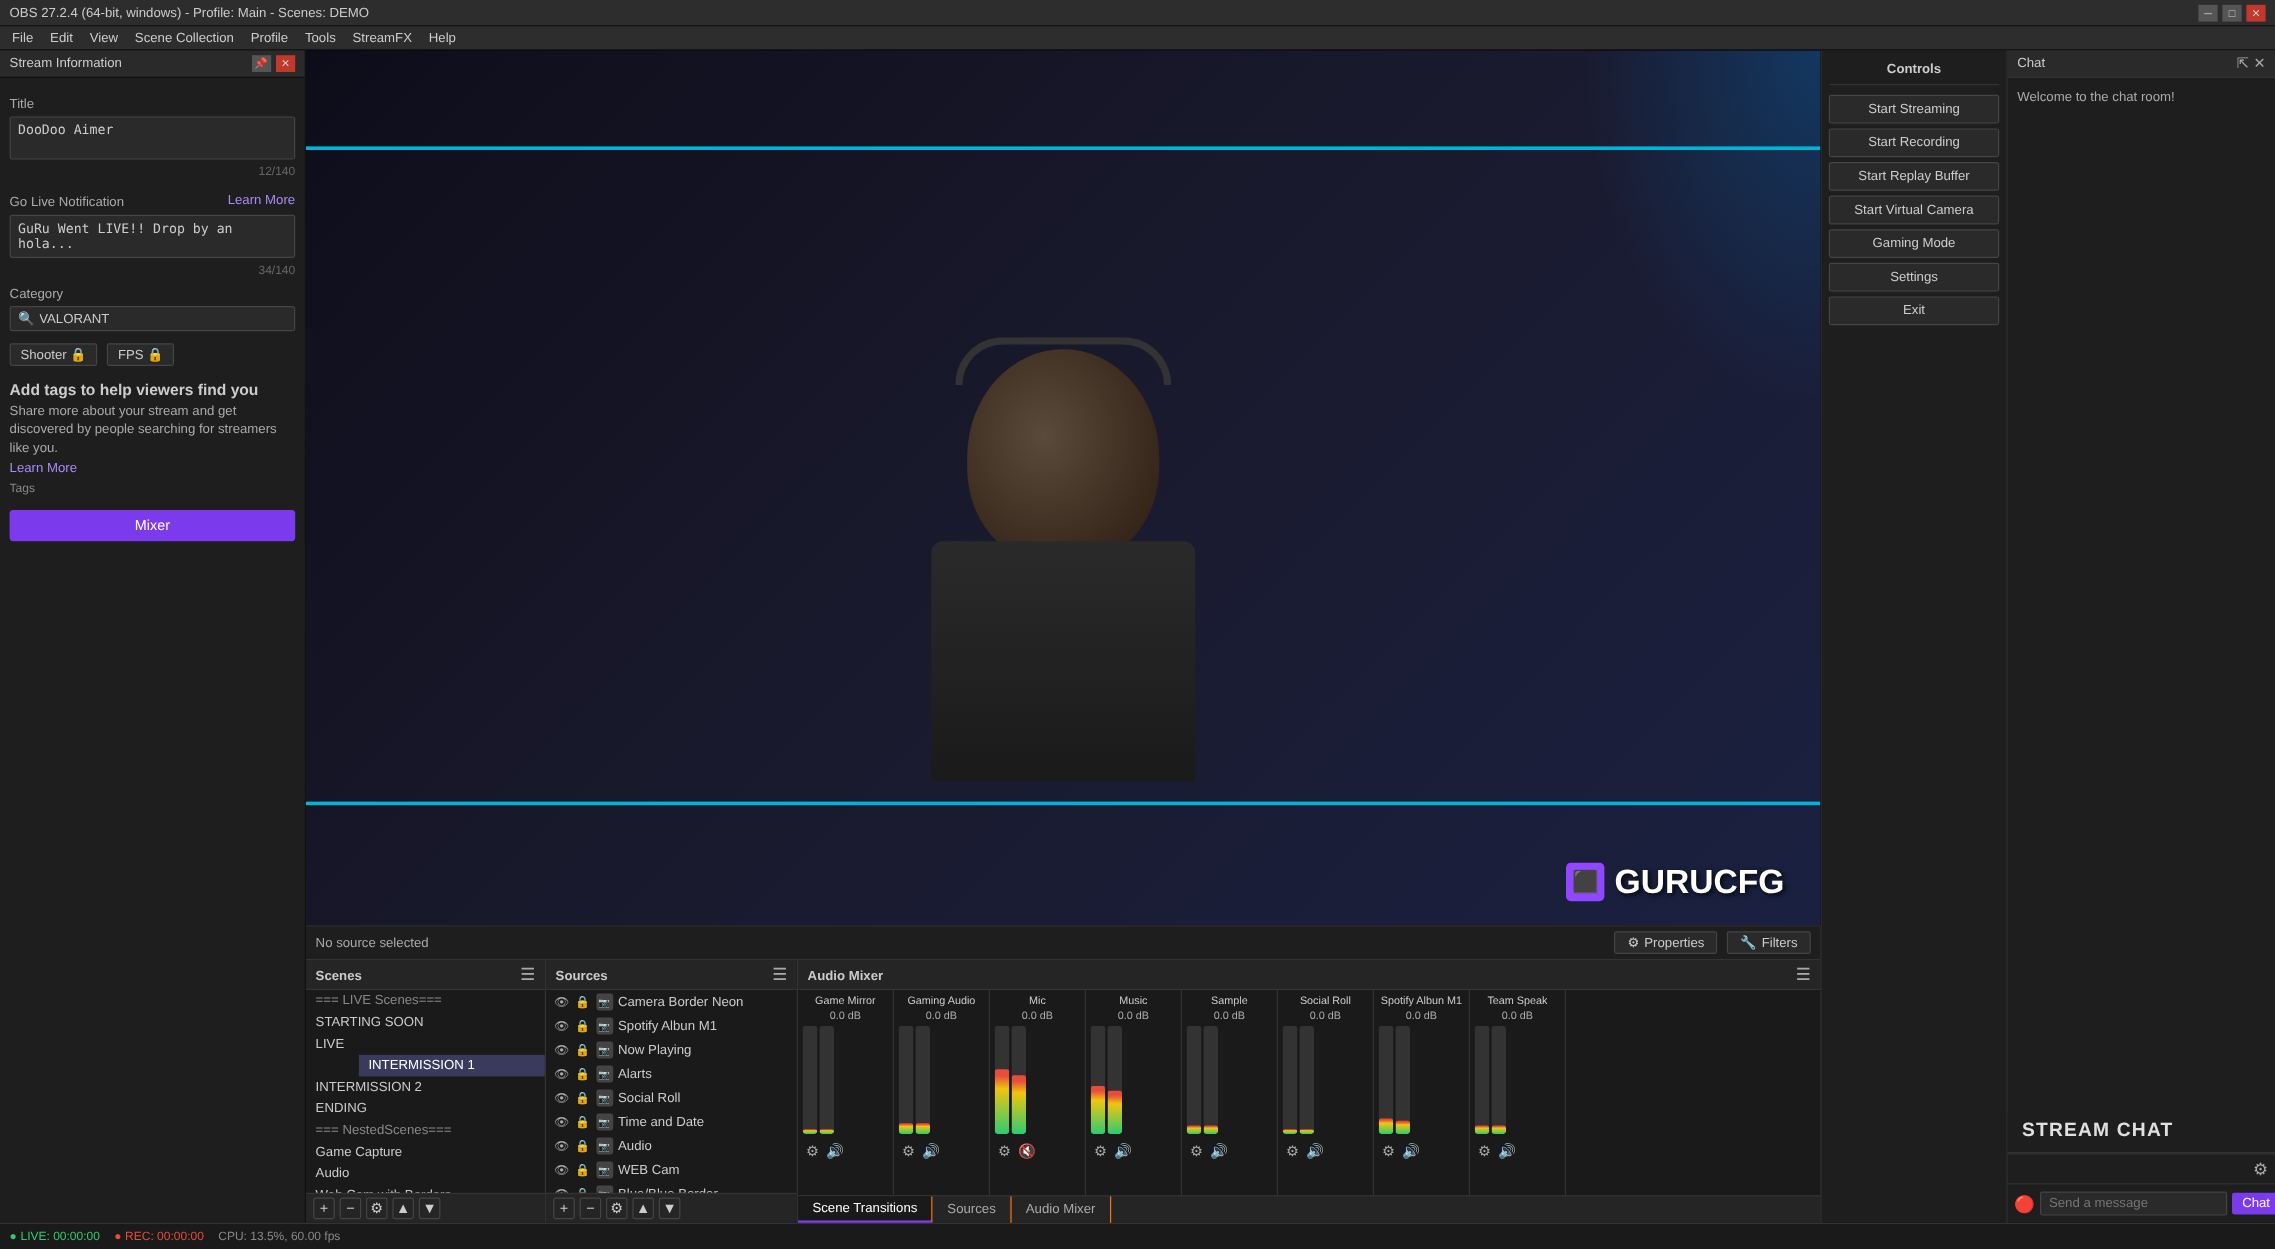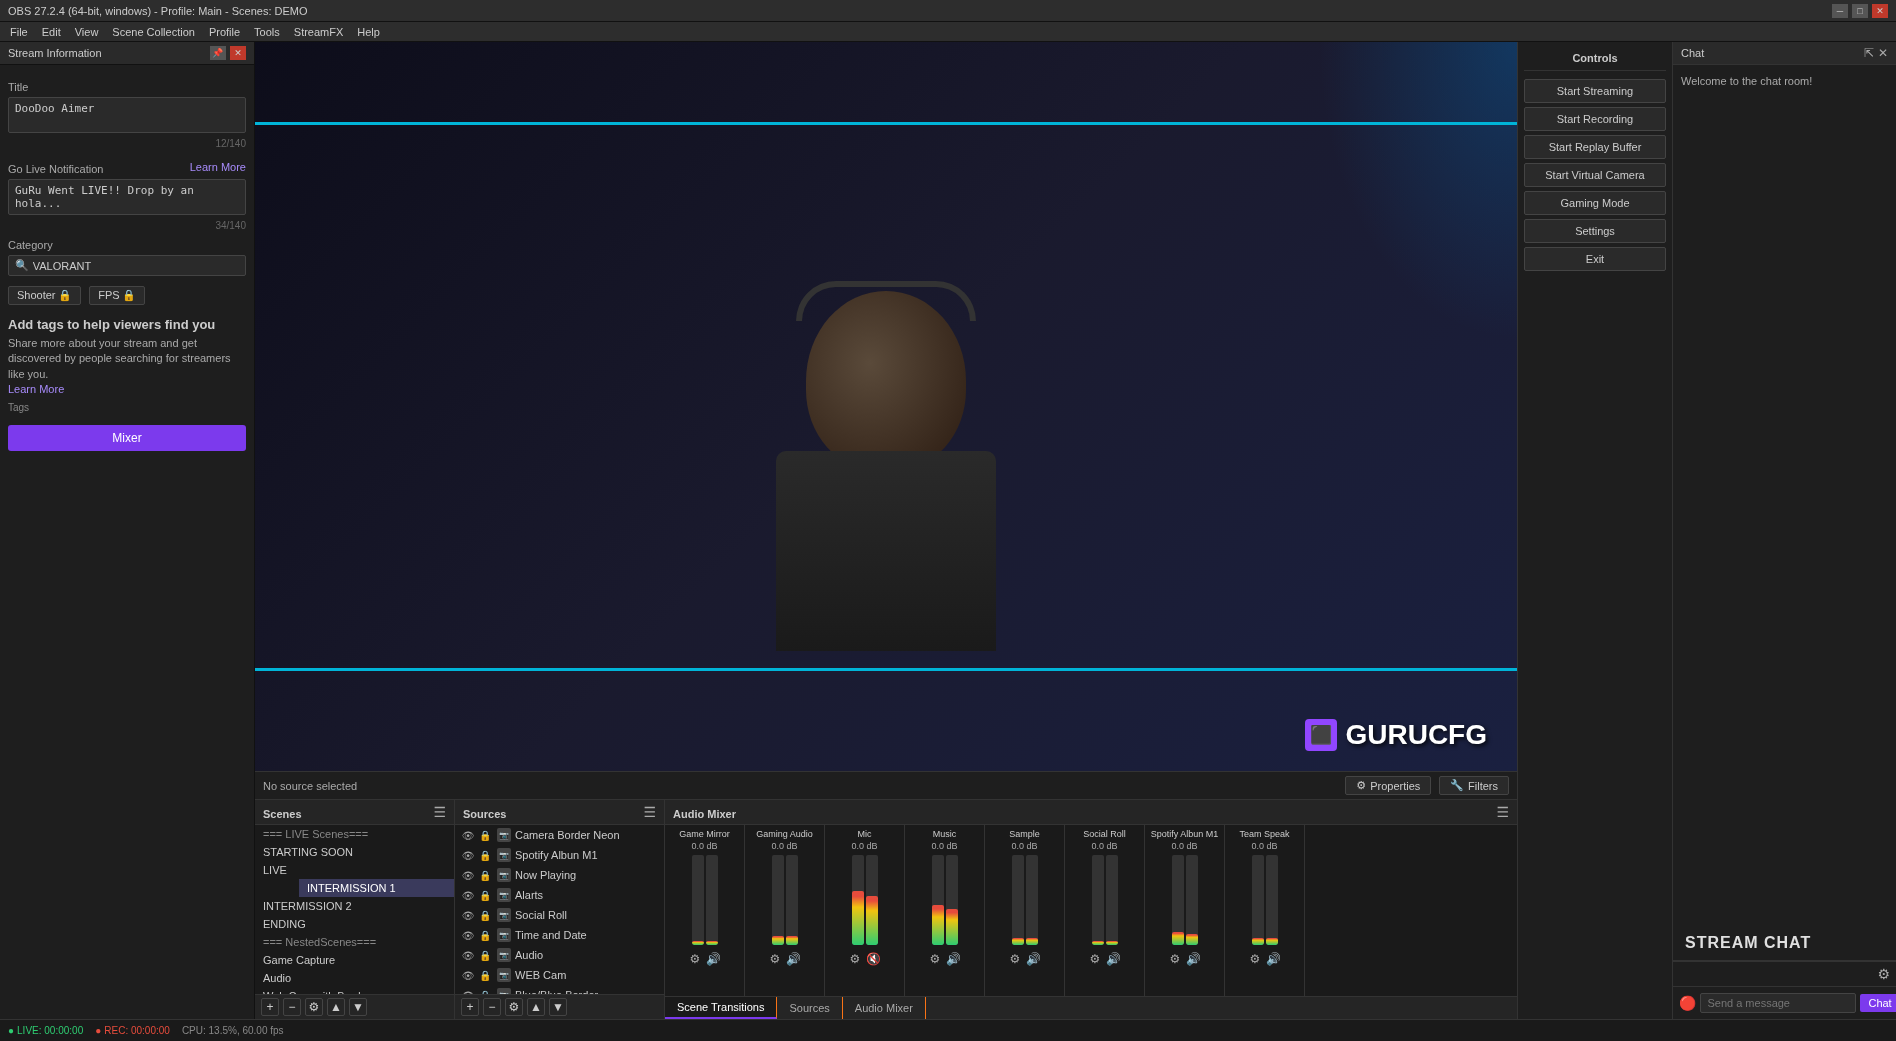--- a/index.html
+++ b/index.html
@@ -81,21 +81,21 @@
     .source-item { padding: 3px 6px; font-size: 11px; color: #ccc; cursor: pointer; display: flex; align-items: center; gap: 4px; }
     .source-item .vis-btn, .source-item .lock-btn { width: 14px; height: 14px; background: #333; border: none; color: #aaa; font-size: 9px; cursor: pointer; display: flex; align-items: center; justify-content: center; flex-shrink: 0; }
     .source-name { flex: 1; overflow: hidden; text-overflow: ellipsis; white-space: nowrap; }
     .source-icon { width: 14px; height: 14px; flex-shrink: 0; background: #444; border-radius: 2px; display: flex; align-items: center; justify-content: center; font-size: 8px; }
 
     .panel-bottom-bar { background: #252525; padding: 3px 6px; display: flex; align-items: center; gap: 4px; border-top: 1px solid #333; }
     .panel-btn { background: none; border: 1px solid #444; color: #ccc; width: 18px; height: 18px; font-size: 12px; cursor: pointer; display: flex; align-items: center; justify-content: center; border-radius: 2px; }
 
     
     .mixer-channels { display: flex; flex: 1; overflow-x: auto; gap: 0; }
-    .mixer-channel { min-width: 80px; border-right: 1px solid #333; display: flex; flex-direction: column; align-items: center; padding: 4px 4px 2px; }
+    .mixer-channel { min-width: 80px; border-right: 1px solid #333; display: flex; flex-direction: column; padding: 4px 4px 2px; }
     .ch-name { font-size: 9px; color: #ccc; text-align: center; margin-bottom: 2px; white-space: nowrap; overflow: hidden; text-overflow: ellipsis; width: 100%; }
     .ch-db { font-size: 9px; color: #aaa; text-align: center; }
     .ch-meter { display: flex; gap: 2px; height: 90px; align-items: flex-end; margin: 4px 0; }
     .meter-bar { width: 12px; height: 90px; background: #333; position: relative; border-radius: 2px; overflow: hidden; }
     .meter-fill { position: absolute; bottom: 0; left: 0; right: 0; background: linear-gradient(to top, #2ecc71 0%, #f1c40f 70%, #e74c3c 90%); border-radius: 2px; }
     .ch-controls { display: flex; gap: 3px; align-items: center; margin-top: 2px; }
     .ch-btn { background: none; border: none; color: #aaa; font-size: 12px; cursor: pointer; width: 16px; height: 16px; display: flex; align-items: center; justify-content: center; }
     .ch-btn.muted { color: #e74c3c; }
 
     

